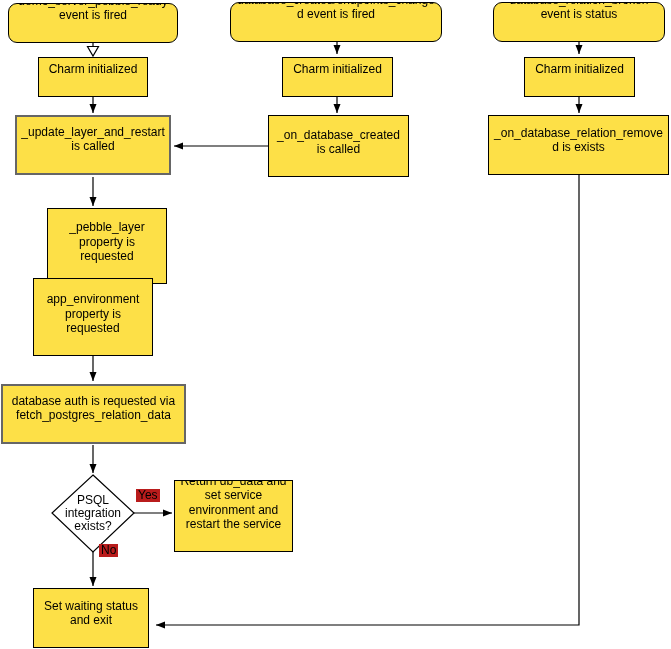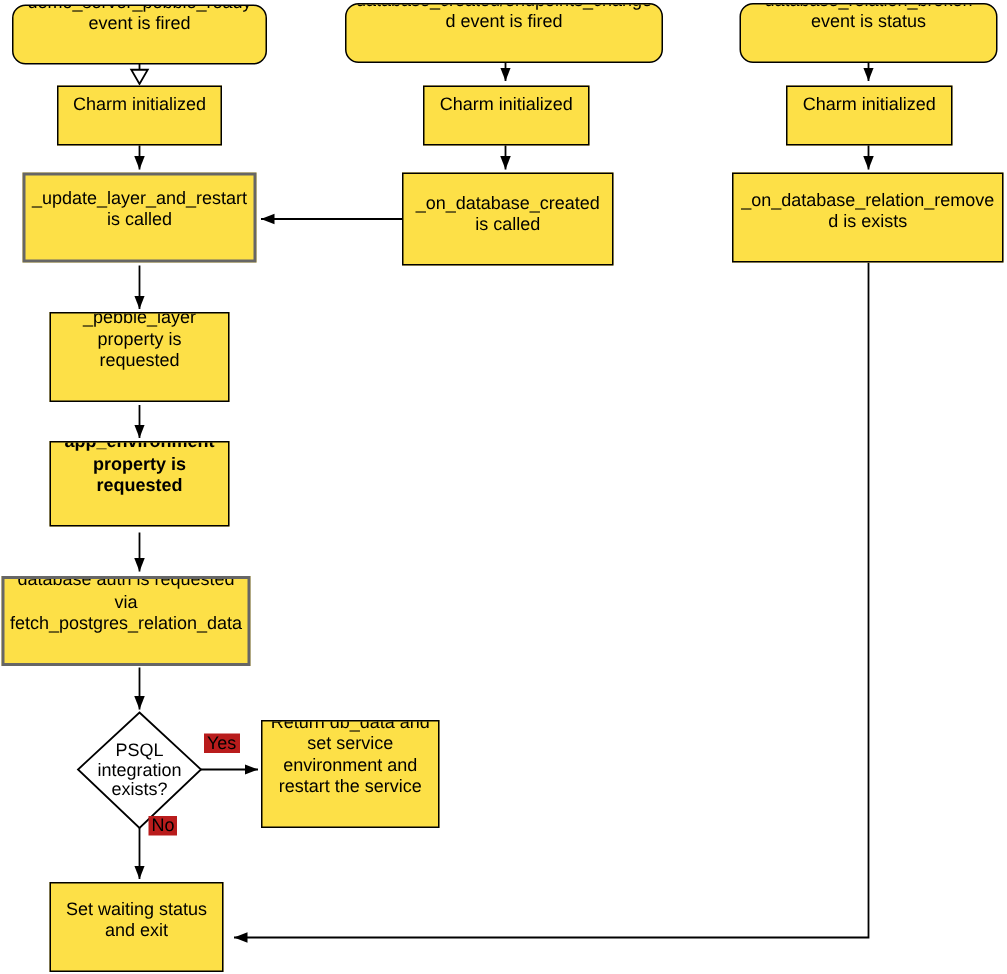--- a/index.html
+++ b/index.html
@@ -117,27 +117,27 @@
   <div class="node highlight" style="left:15px; top:115px; width:156px; height:60px;">
     <span>_update_layer_and_restart is called</span>
   </div>
   <div class="node" style="left:268px; top:115px; width:141px; height:62px;">
     <span>_on_database_created is called</span>
   </div>
   <div class="node" style="left:488px; top:115px; width:181px; height:60px;">
     <span>_on_database_relation_removed is exists</span>
   </div>
 
-  <div class="node" style="left:33px; top:208px; width:120px; height:60px;">
+  <div class="node" style="left:47px; top:208px; width:120px; height:76px;">
     <span>_pebble_layer property is requested</span>
   </div>
-  <div class="node" style="left:33px; top:294px; width:120px; height:57px;font-weight:bold;">
+  <div class="node" style="left:33px; top:278px; width:120px; height:78px;">
     <span>app_environment property is requested</span>
   </div>
-  <div class="node highlight" style="left:1px; top:384px; width:166px; height:60px;">
+  <div class="node highlight" style="left:1px; top:384px; width:185px; height:60px;">
     <span>database auth is requested via fetch_postgres_relation_data</span>
   </div>
 
   <div class="diamond-label">PSQL integration exists?</div>
 
   <div class="node" style="left:174px; top:480px; width:119px; height:72px;">
     <span>Return db_data and set service environment and restart the service</span>
   </div>
   <div class="node" style="left:33px; top:588px; width:116px; height:60px;">
     <span>Set waiting status and exit</span>

